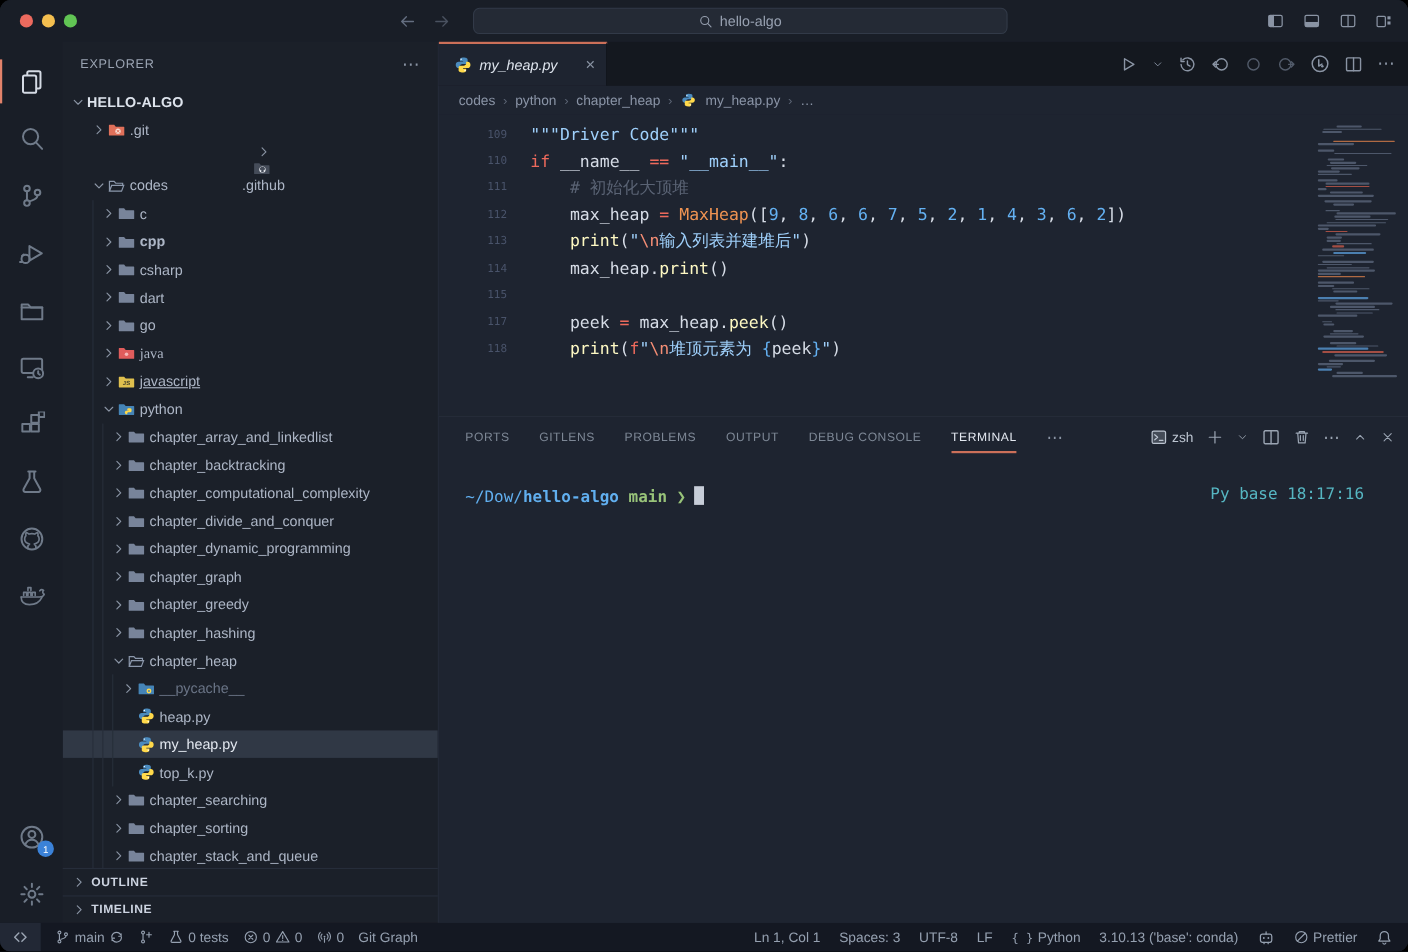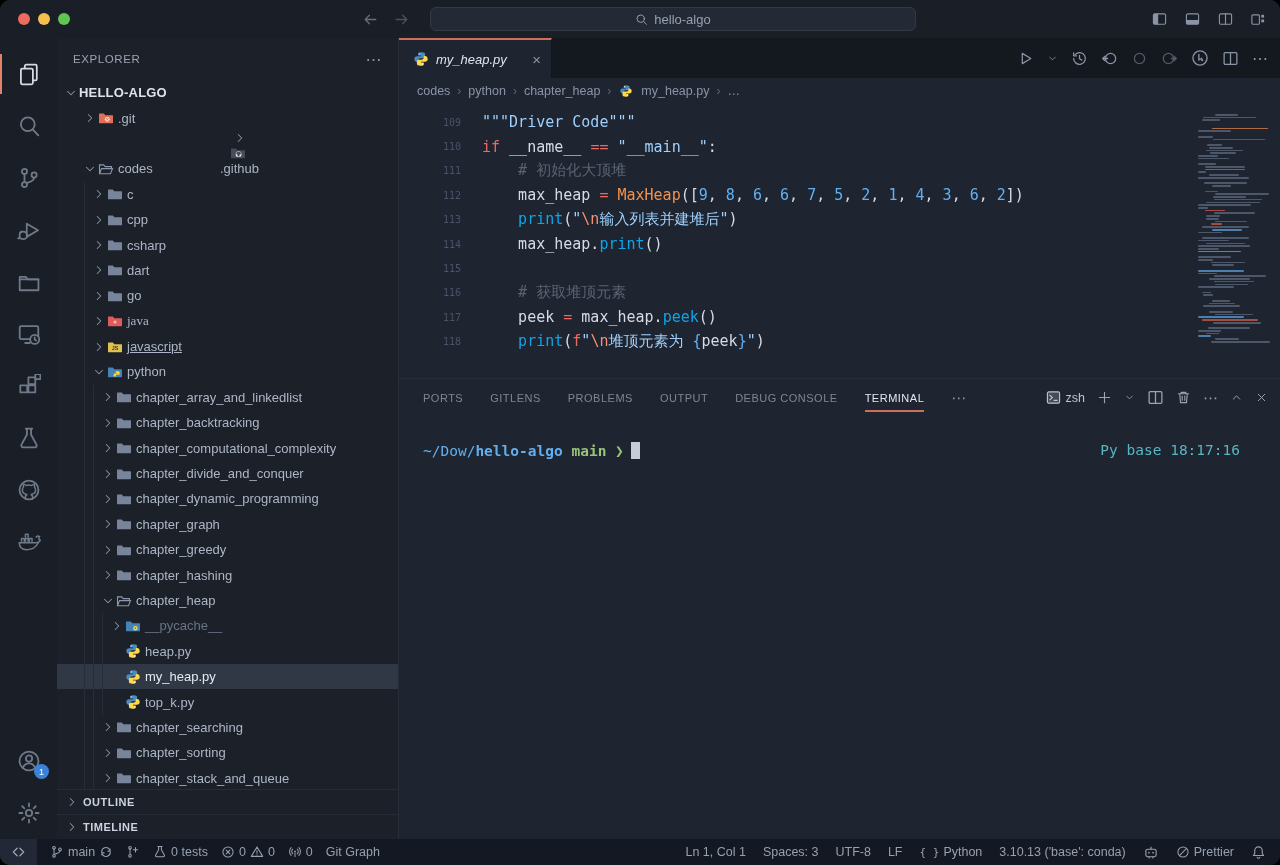--- a/index.html
+++ b/index.html
@@ -60,21 +60,21 @@
   .breadcrumbs { height:26px; background:#1e2430; display:flex; align-items:center; padding-left:18px; gap:7px;
                  color:#8a94a6; font-size:12.5px; flex:0 0 auto; }
   .breadcrumbs .sep { color:#5c6575; font-size:12px; }
 
   
   .codearea { height:274px; background:#1e2430; position:relative; font-family:"DejaVu Sans Mono", monospace; padding-top:6px; flex:0 0 auto; overflow:hidden; }
   .codeline { display:flex; height:24.4px; align-items:center; }
   .gut { width:62px; flex:0 0 auto; text-align:right; color:#49536a; font-size:10px; }
   .src { padding-left:21px; font-size:15px; white-space:pre; }
   .tk-kw{color:#ee6a5c;} .tk-num{color:#64b1f2;} .tk-str{color:#9fd0fb;} .tk-esc{color:#f58e75;}
-  .tk-fn{color:#0ea5e9;} .tk-cls{color:#ef9352;} .tk-cmt{color:#5a6374;} .tk-fg{color:#d6dce6;}
+  .tk-fn{color:#fef9c3;} .tk-cls{color:#ef9352;} .tk-cmt{color:#5a6374;} .tk-fg{color:#d6dce6;}
   .minimap { position:absolute; right:8px; top:10px; width:76px; height:238px; }
   .mm { height:1.7px; margin-bottom:1.05px; border-radius:1px; }
 
   
   .panel { flex:1 1 auto; border-top:1px solid #262d3a; background:#1e2430; display:flex; flex-direction:column; position:relative; min-height:0; }
   .paneltabs { height:37px; display:flex; align-items:center; padding-left:24px; gap:27px; flex:0 0 auto; position:relative; }
   .ptab { color:#7d8795; font-size:11px; letter-spacing:.5px; position:relative; cursor:pointer; }
   .ptab.active { color:#e3e8f0; }
   .ptab.active::after { content:""; position:absolute; left:0; right:0; bottom:-8px; height:2px; background:#cc7059; }
   .ptab-more { color:#8a94a4; font-size:15px; }
@@ -311,21 +311,21 @@
                 <path d="M6 4l4 4-4 4"></path>
               </svg>
             </span>
             <span class="fic">
               <svg width="16" height="16" viewBox="0 0 16 16">
                 <path fill="#78849a" d="M1.5 3.4h4.3l1.5 1.8h7.2c.3 0 .5.2.5.5v7c0 .3-.2.5-.5.5H1.5c-.3 0-.5-.2-.5-.5v-8.8c0-.3.2-.5.5-.5z"></path>
               </svg>
             </span>
             <span class="lbl">c</span>
           </div>
-          <div class="row" style="padding-left: 33px;">
+          <div class="row" style="padding-left: 33px; font-weight: bold;">
             <span class="tw">
               <svg width="14" height="14" viewBox="0 0 16 16" fill="none" stroke="currentColor" stroke-width="1.2" stroke-linecap="round" stroke-linejoin="round">
                 <path d="M6 4l4 4-4 4"></path>
               </svg>
             </span>
             <span class="fic">
               <svg width="16" height="16" viewBox="0 0 16 16">
                 <path fill="#78849a" d="M1.5 3.4h4.3l1.5 1.8h7.2c.3 0 .5.2.5.5v7c0 .3-.2.5-.5.5H1.5c-.3 0-.5-.2-.5-.5v-8.8c0-.3.2-.5.5-.5z"></path>
               </svg>
             </span>
@@ -744,24 +744,20 @@
               <span class="gut">113</span>
               <span class="src"><span class="tk-fn">    print</span><span class="tk-fg">(</span><span class="tk-str">"</span><span class="tk-esc">\n</span><span class="tk-str">输入列表并建堆后"</span><span class="tk-fg">)</span></span>
             </div>
             <div class="codeline">
               <span class="gut">114</span>
               <span class="src"><span class="tk-fg">    max_heap.</span><span class="tk-fn">print</span><span class="tk-fg">()</span></span>
             </div>
             <div class="codeline">
               <span class="gut">115</span>
               <span class="src"></span>
-            </div>
-            <div class="codeline">
-              <span class="gut">116</span>
-              <span class="src"><span class="tk-cmt">    # 获取堆顶元素</span></span>
             </div>
             <div class="codeline">
               <span class="gut">117</span>
               <span class="src"><span class="tk-fg">    peek </span><span class="tk-kw">=</span><span class="tk-fg"> max_heap.</span><span class="tk-fn">peek</span><span class="tk-fg">()</span></span>
             </div>
             <div class="codeline">
               <span class="gut">118</span>
               <span class="src"><span class="tk-fn">    print</span><span class="tk-fg">(</span><span class="tk-kw">f</span><span class="tk-str">"</span><span class="tk-esc">\n</span><span class="tk-str">堆顶元素为 </span><span class="tk-num">{</span><span class="tk-fg">peek</span><span class="tk-num">}</span><span class="tk-str">"</span><span class="tk-fg">)</span></span>
             </div>
           </div>

